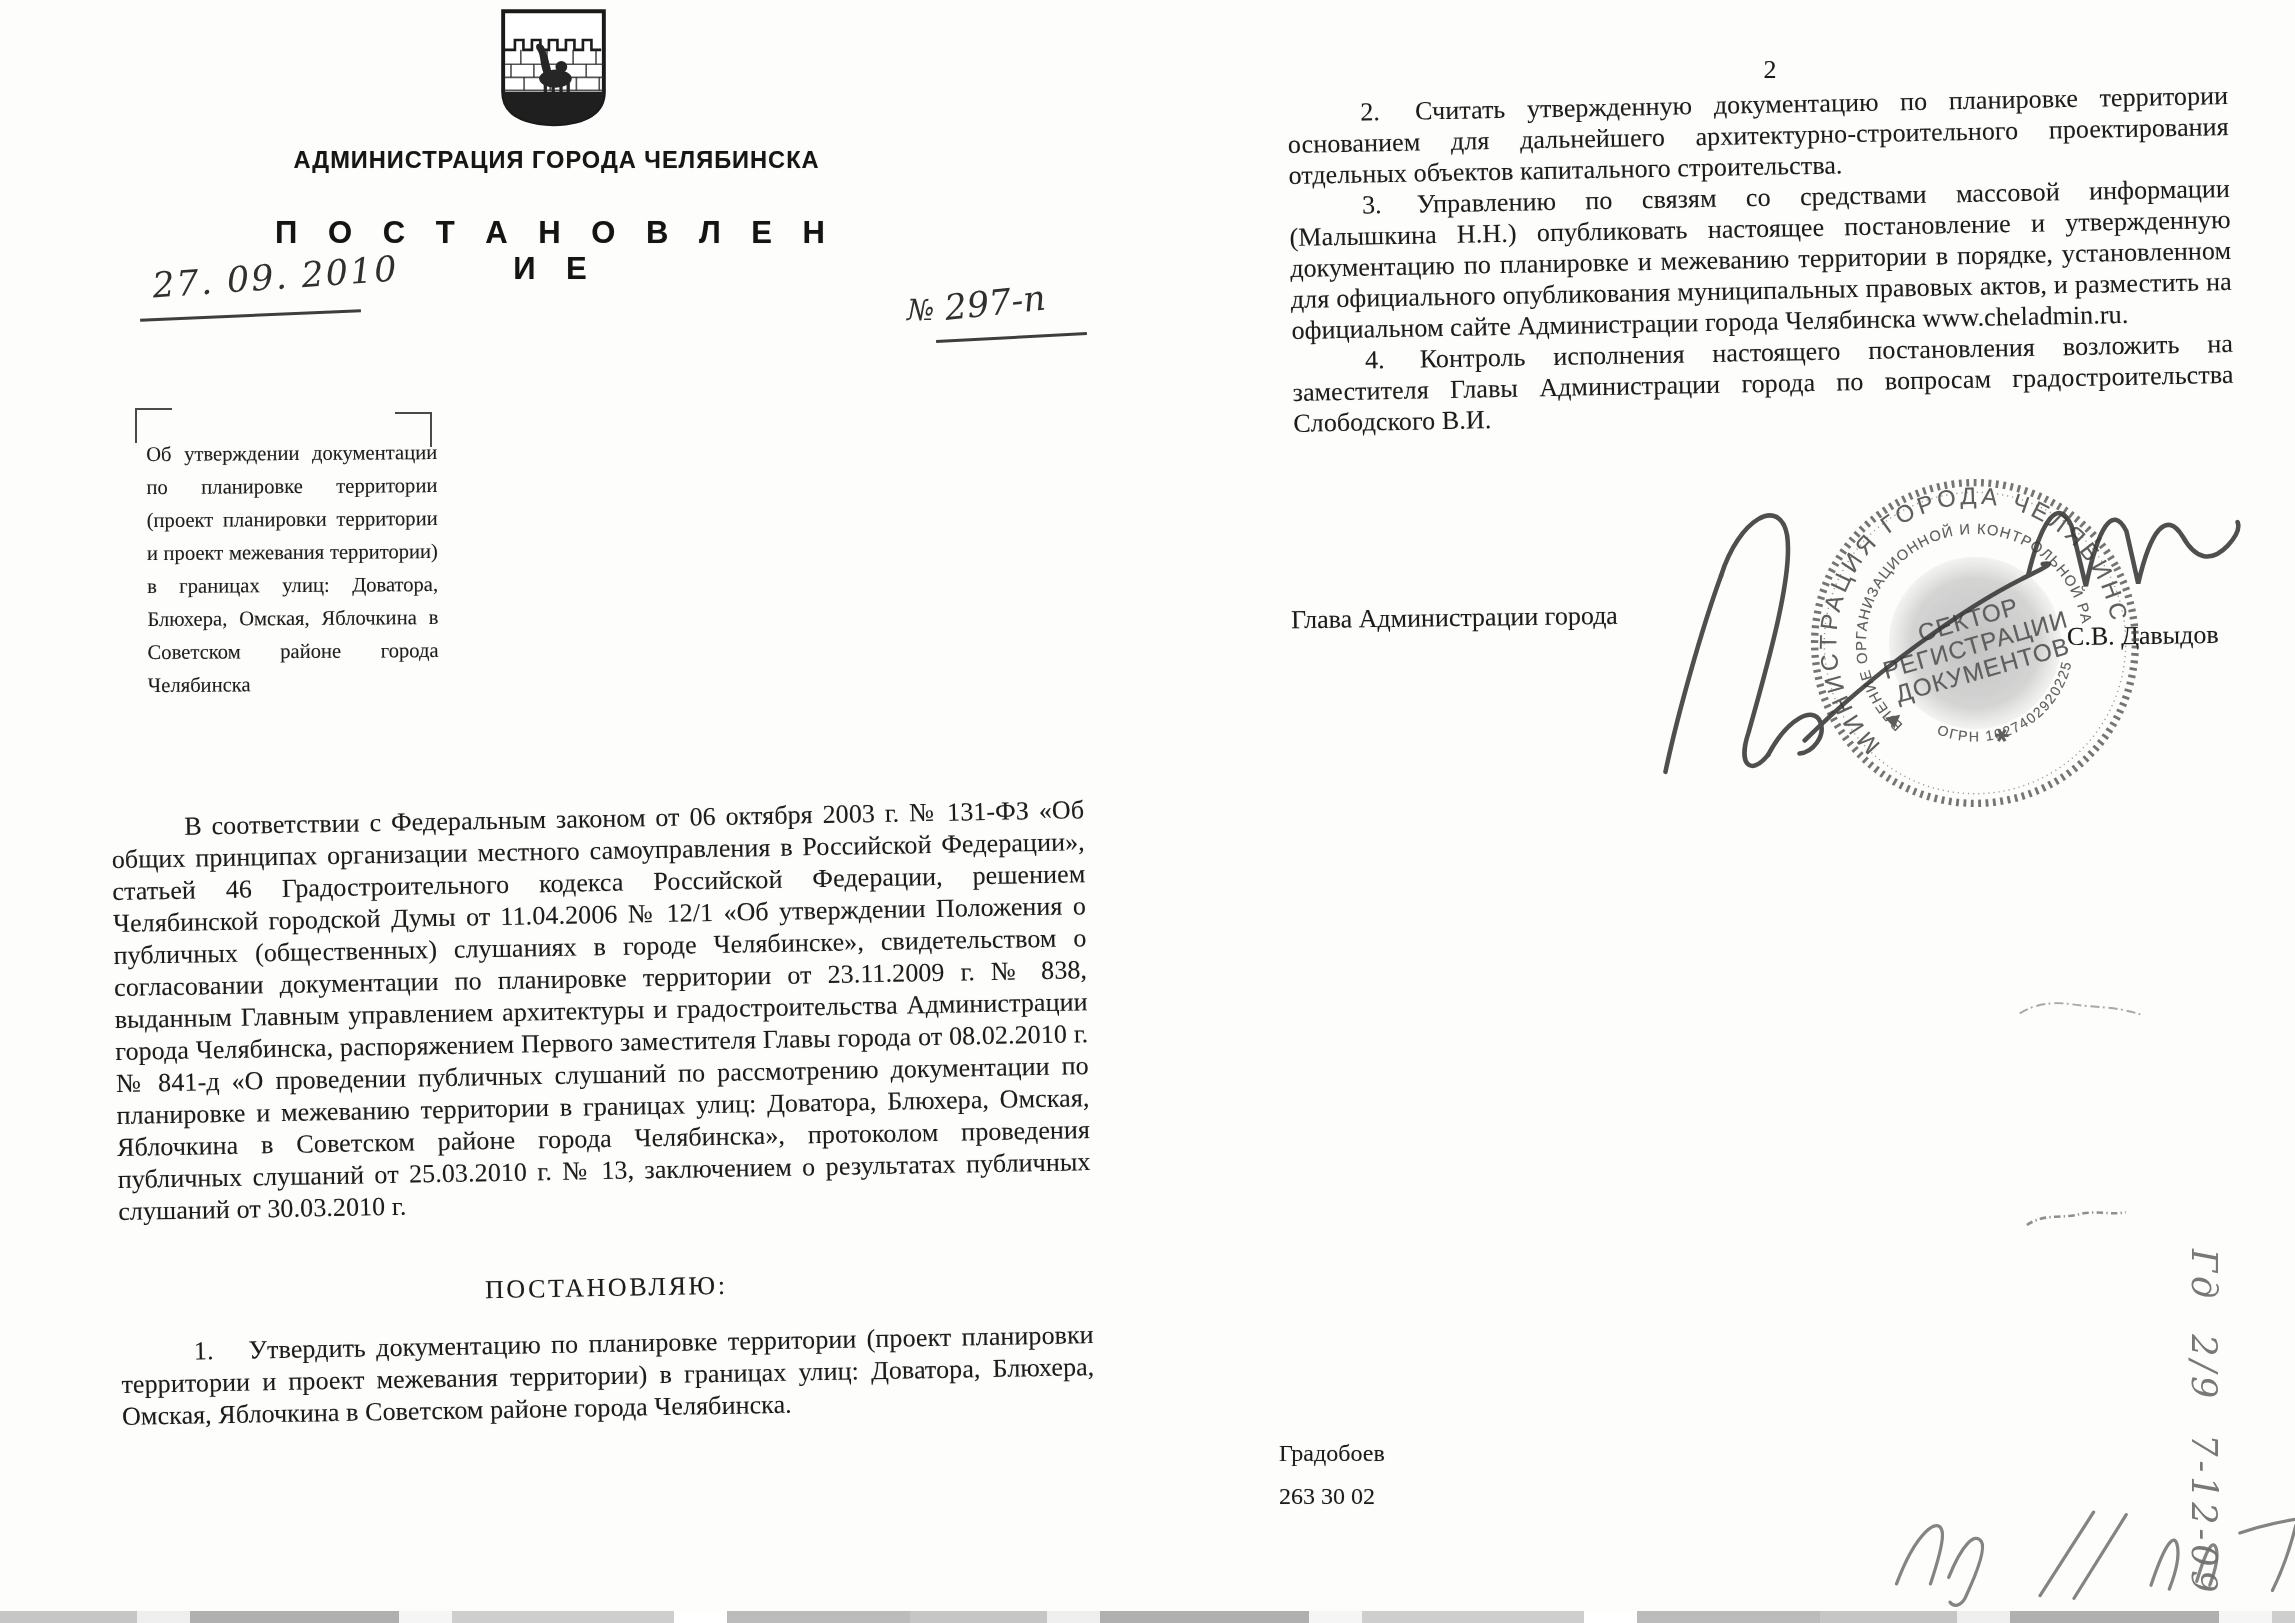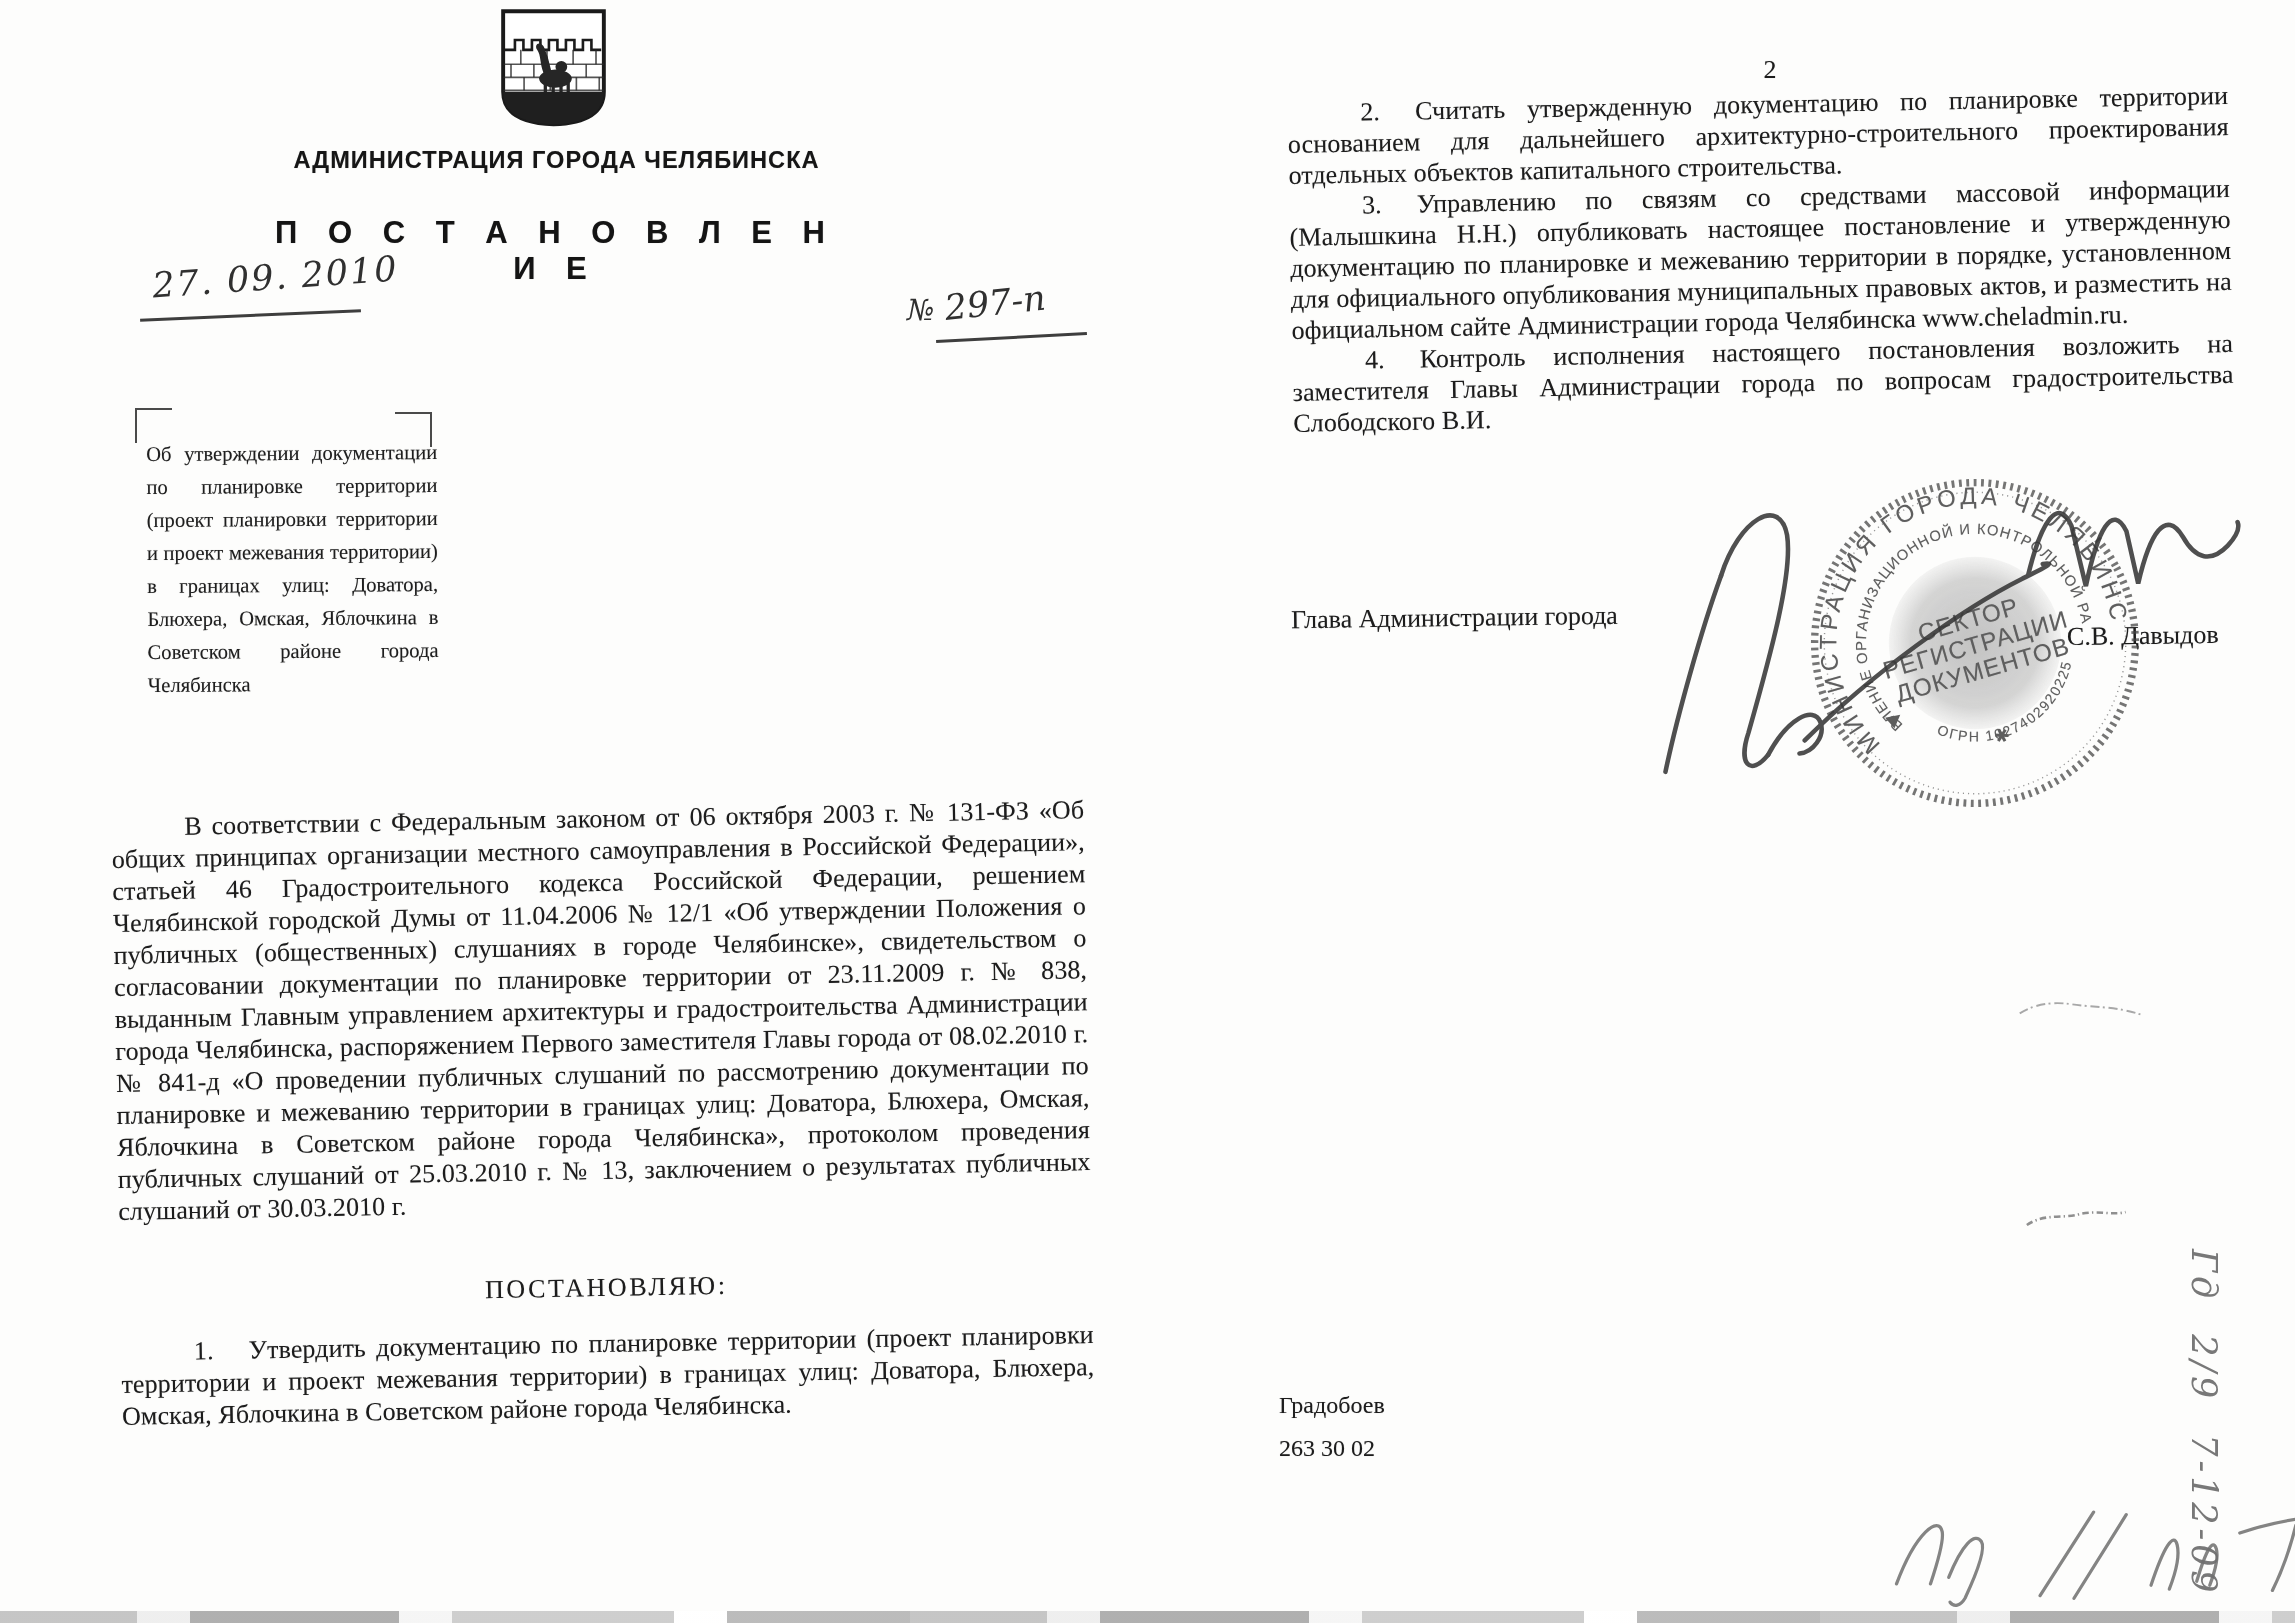--- a/index.html
+++ b/index.html
@@ -29,21 +29,21 @@
   .para{margin:0;text-align:justify;text-indent:73px;font-size:26px;line-height:32px;letter-spacing:0.1px;}
   .inum{margin-right:35px;}
   .body-left{left:111px;top:812px;width:973px;transform:rotate(-1.05deg);transform-origin:0 0;}
   .resolve{margin:54px 0 25px 0;text-align:center;text-indent:0;font-size:26px;letter-spacing:2.6px;}
   .body-right{left:1287px;top:98px;width:941px;transform:rotate(-1.1deg);transform-origin:0 0;}
   .body-right .para{line-height:31px;}
   .pagenum{left:1744px;top:55px;width:52px;text-align:center;font-size:26px;}
   
   .sig-title{left:1291px;top:603px;font-size:26px;transform:rotate(-.8deg);}
   .signer{left:2067px;top:621px;font-size:26px;transform:rotate(-.8deg);}
-  .footer-exec{left:1279px;top:1384px;font-size:24px;line-height:43px;}
+  .footer-exec{left:1279px;top:1432px;font-size:24px;line-height:43px;}
   .margin-note{left:2224px;top:1249px;font-size:35px;color:#787878;letter-spacing:3.9px;word-spacing:17px;
                transform:rotate(90deg);transform-origin:0 0;white-space:nowrap;}
   .stamp-svg{left:1804px;top:473px;width:342px;height:340px;opacity:.82;}
   .stamp-svg text{font-family:"Liberation Sans",sans-serif;fill:#3c3c3c;}
   .sig-svg{left:1505px;top:458px;width:759px;height:340px;}
   
   .scan-strip{left:0;top:1611px;width:2295px;height:11.8px;opacity:.85;
     background:repeating-linear-gradient(90deg,#bcbcbc 0 137px,#ececec 137px 190px,#a2a2a2 190px 399px,#f4f4f4 399px 452px,#c6c6c6 452px 674px,#ffffff 674px 727px,#b0b0b0 727px 910px);}
 </style>
 </head>

